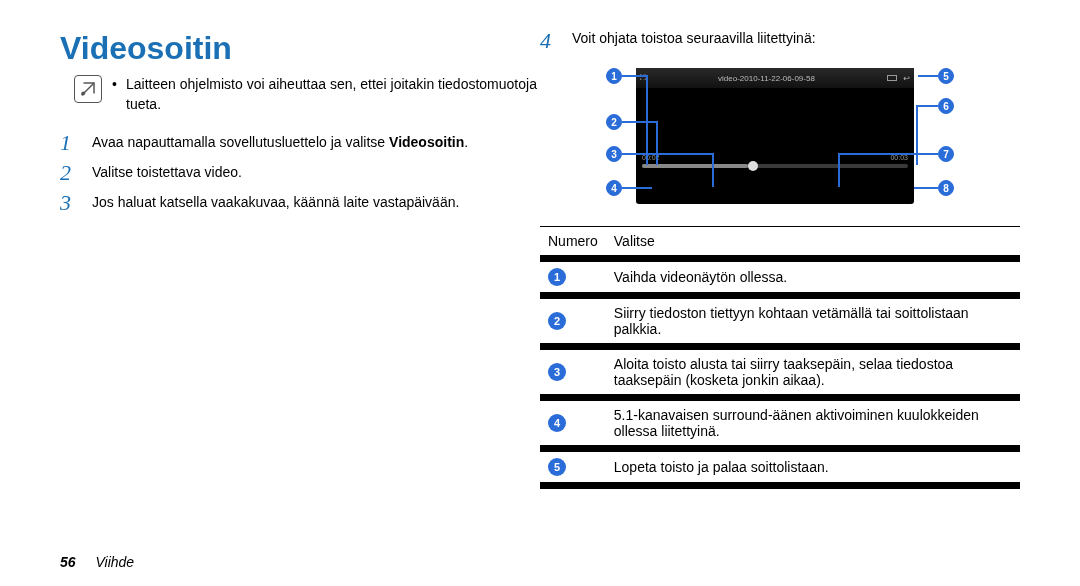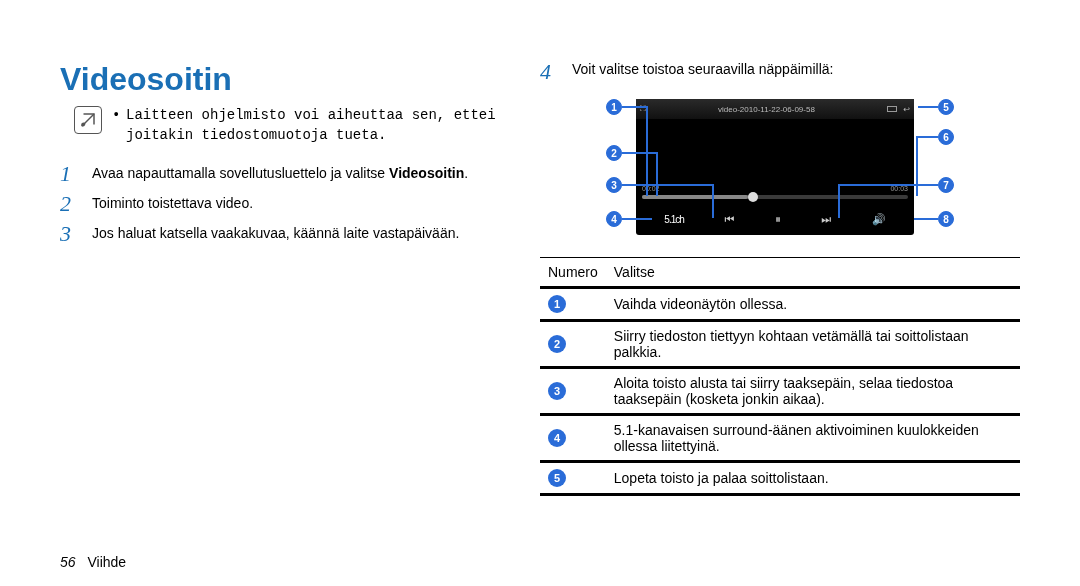--- a/index.html
+++ b/index.html
@@ -7,21 +7,20 @@
     font-family: Arial, Helvetica, sans-serif;
     width: 1080px;
     height: 586px;
     background: #fff;
     color: #000;
     position: relative;
     padding: 30px 60px 20px 60px;
   }
   .page {
     display: flex;
-    margin-top: 31px;
   }
   .col {
     flex: 1;
     min-width: 0;
   }
   .title {
     color: #1a6fb5;
     font-size: 32px;
     font-weight: bold;
     margin-bottom: 8px;
@@ -47,21 +46,20 @@
     justify-content: center;
     flex-shrink: 0;
   }
   .note-text ul { list-style: none; }
   .note-text li {
     font-size: 14px;
     line-height: 1.4;
     position: relative;
     padding-left: 14px;
     margin-bottom: 4px;
-    font-family: Liberation Mono, monospace;
   }
   .note-text li::before {
     content: "•";
     position: absolute;
     left: 0;
     top: 0;
   }
   .steps { margin-left: 0; }
   .step {
     display: flex;
@@ -167,42 +165,42 @@
 
   table.func {
     width: 100%;
     border-collapse: collapse;
     font-size: 14px;
   }
   table.func th, table.func td {
     text-align: left;
     padding: 6px 8px;
     border-top: 1px solid #000;
-    border-bottom: 3px solid #000000;
+    border-bottom: 7px solid #000000;
     vertical-align: middle;
   }
   table.func th {
     font-weight: normal;
   }
   .num-cell { width: 54px; text-align: center; }
   .circle-num {
     display:inline-flex;
     width:18px;height:18px;border-radius:50%;
     background:#2a6cd8;color:#fff;
     font-size:11px;font-weight:bold;
     align-items:center;justify-content:center;
   }
   .footer {
     position: absolute;
     left: 60px;
     bottom: 16px;
     font-size: 14px;
   }
-  .footer .pg { font-style: italic; font-weight:normal; }
-  .footer .sec { margin-left: 8px; }
+  .footer .pg { font-style: italic; font-weight:bold; }
+  .footer .sec { font-style: italic; margin-left: 16px; }
 </style>
 </head>
 <body>
 
 <div class="page">
 
   <div class="col">
     <h1 class="title">Videosoitin</h1>
 
     <div class="note-box">
@@ -222,33 +220,33 @@
 
     <div class="steps">
       <div class="step">
         <div class="step-num">1</div>
         <div class="step-body">
           <span>Avaa napauttamalla sovellutusluettelo ja valitse </span><span class="bold">Videosoitin</span><span>.</span>
         </div>
       </div>
       <div class="step">
         <div class="step-num">2</div>
-        <div class="step-body">Toiminto toistettava video.</div>
+        <div class="step-body">Valitse toistettava video.</div>
       </div>
       <div class="step">
         <div class="step-num">3</div>
         <div class="step-body">Jos haluat katsella vaakakuvaa, käännä laite vastapäivään.</div>
       </div>
     </div>
   </div>
 
   <div class="col">
     <div class="right-step">
       <div class="step-num">4</div>
-      <div class="step-body">Voit valitse toistoa seuraavilla näppäimillä:</div>
+      <div class="step-body">Voit ohjata toistoa seuraavilla liitettyinä:</div>
     </div>
 
     <div class="screenshot-wrap">
       <div class="screenshot-area">
 
         <div class="callout c1">1</div>
         <div class="callout c2">2</div>
         <div class="callout c3">3</div>
         <div class="callout c4">4</div>
 
@@ -279,27 +277,20 @@
             <span>video-2010-11-22-06-09-58</span>
             <span class="spacer"></span>
             <span class="battery"></span>
             <span>↩</span>
           </div>
           <div class="time-l">00:02</div>
           <div class="time-r">00:03</div>
           <div class="seek-bar">
             <div class="seek-knob"></div>
           </div>
-          <div class="controls-row">
-            <span class="ctrl small">5.1ch</span>
-            <span class="ctrl">⏮</span>
-            <span class="ctrl">⏸</span>
-            <span class="ctrl">⏭</span>
-            <span class="ctrl">🔊</span>
-          </div>
         </div>
       </div>
     </div>
 
     <table class="func">
       <thead>
         <tr>
           <th class="num-cell">Numero</th>
           <th>Valitse</th>
         </tr>

